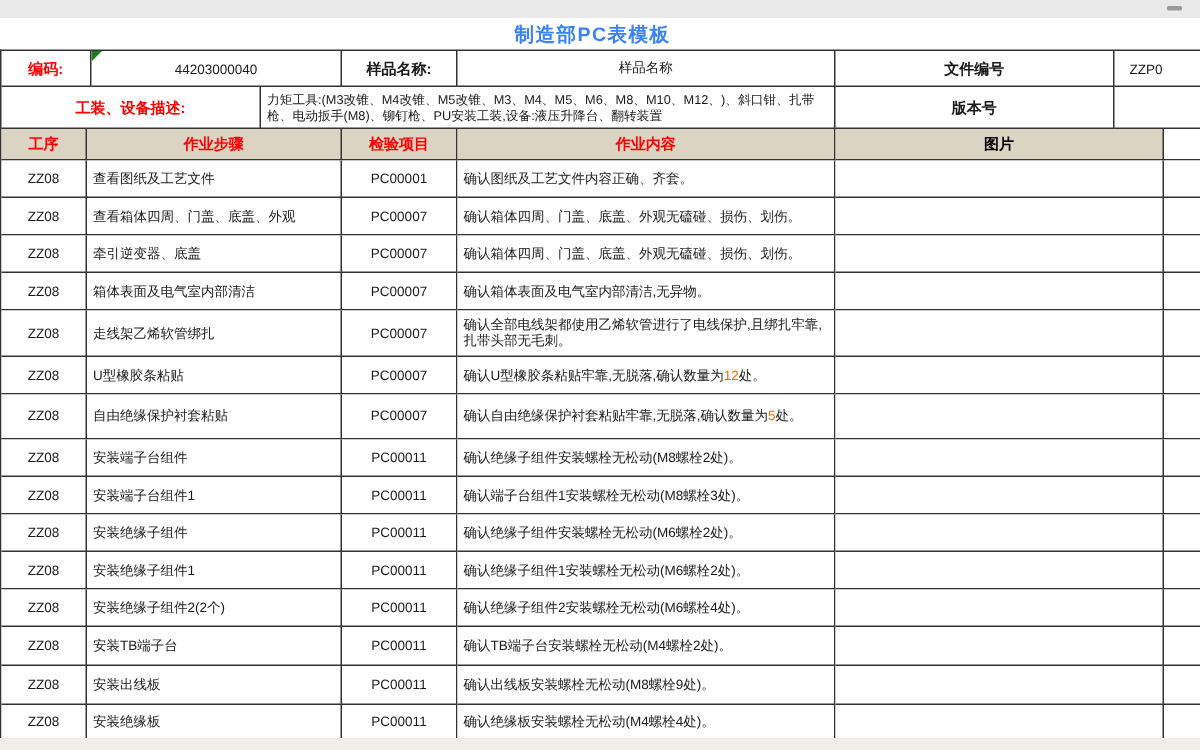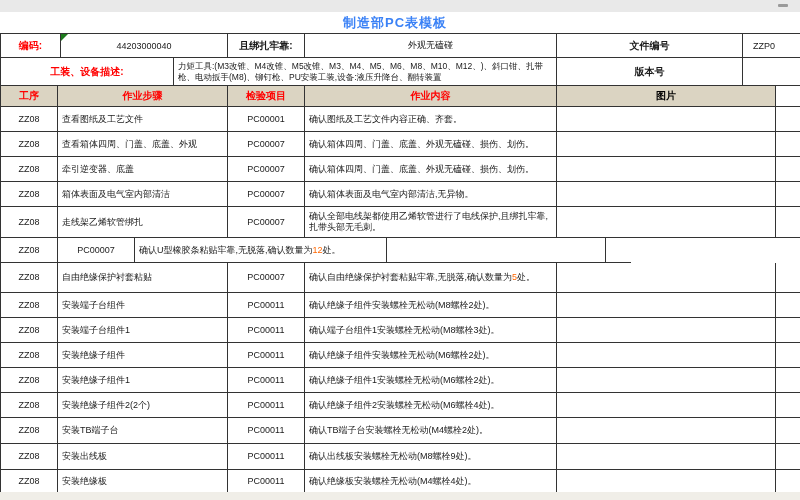--- a/index.html
+++ b/index.html
@@ -48,22 +48,22 @@
   <div class="doc-title">制造部PC表模板</div>
 
   <div class="sheet">
 
     <div class="row info1">
       <div class="cell center red bold fs10" style="width:60px">编码:</div>
       <div class="cell center fs9 rel" style="width:167px">
         <div class="green-tri"></div>
         <span>44203000040</span>
       </div>
-      <div class="cell center bold fs10" style="width:77px">且绑扎牢靠:</div>
-      <div class="cell center fs9" style="width:252px">外观无磕碰</div>
+      <div class="cell center bold fs10" style="width:77px">样品名称:</div>
+      <div class="cell center fs9" style="width:252px">样品名称</div>
       <div class="cell center bold fs10" style="width:186px">文件编号</div>
       <div class="cell left fs9 last" style="width:58px;padding-left:10px">ZZP0</div>
     </div>
 
     <div class="row info2">
       <div class="cell center red bold fs10" style="width:173px">工装、设备描述:</div>
       <div class="cell" style="width:383px">
         <span class="tooling-text">力矩工具:(M3改锥、M4改锥、M5改锥、M3、M4、M5、M6、M8、M10、M12、)、斜口钳、扎带枪、电动扳手(M8)、铆钉枪、PU安装工装,设备:液压升降台、翻转装置</span>
       </div>
       <div class="cell center bold fs10" style="width:186px">版本号</div>
@@ -115,20 +115,21 @@
         <div class="row trow" style="height: 31px;">
           <div class="cell center" style="width: 57px;">ZZ08</div>
           <div class="cell left" style="width: 170px;">走线架乙烯软管绑扎</div>
           <div class="cell center" style="width: 77px;">PC00007</div>
           <div class="cell left" style="width: 252px;">确认全部电线架都使用乙烯软管进行了电线保护,且绑扎牢靠,扎带头部无毛刺。</div>
           <div class="cell center" style="width: 219px;"></div>
           <div class="cell last" style="width: 25px;"></div>
         </div>
         <div class="row trow" style="height: 25px;">
           <div class="cell center" style="width: 57px;">ZZ08</div>
+          <div class="cell left" style="width: 170px;">U型橡胶条粘贴</div>
           <div class="cell center" style="width: 77px;">PC00007</div>
           <div class="cell left" style="width: 252px;">
             <span><span>确认U型橡胶条粘贴牢靠,无脱落,确认数量为</span><span class="hl">12</span><span>处。</span></span>
           </div>
           <div class="cell center" style="width: 219px;"></div>
           <div class="cell last" style="width: 25px;"></div>
         </div>
         <div class="row trow" style="height: 30px;">
           <div class="cell center" style="width: 57px;">ZZ08</div>
           <div class="cell left" style="width: 170px;">自由绝缘保护衬套粘贴</div>

